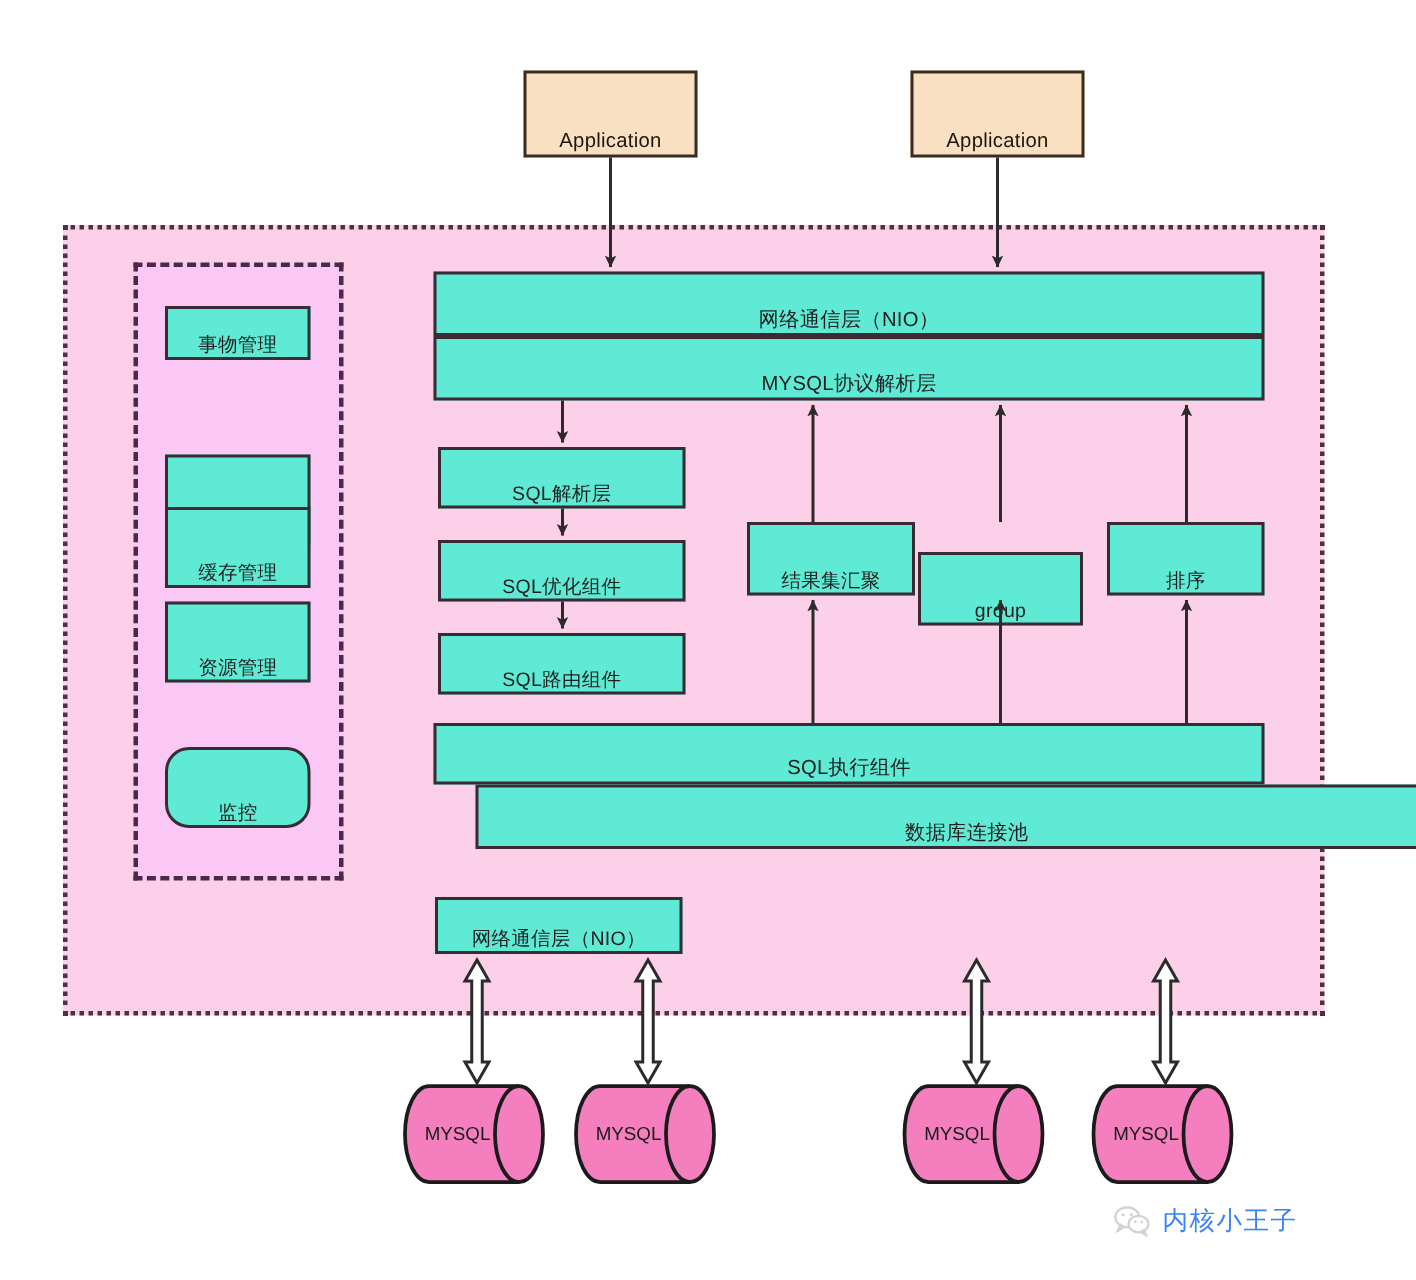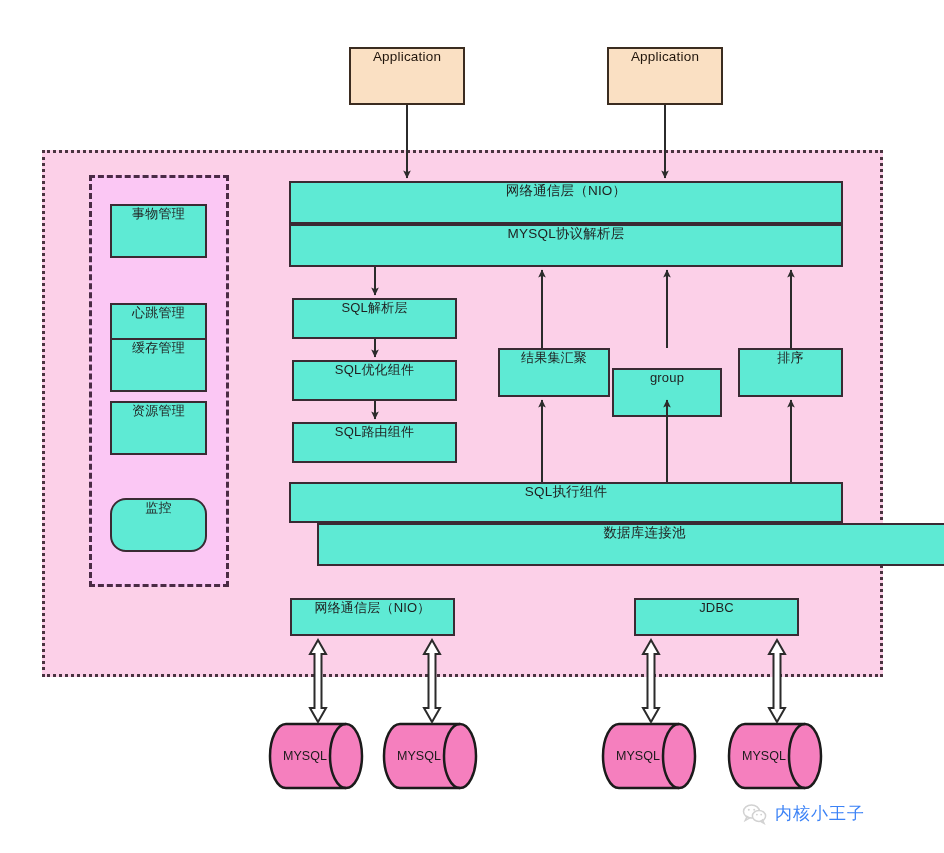--- a/index.html
+++ b/index.html
@@ -15,21 +15,21 @@
     position: relative;
     width: 944px;
     height: 853px;
     background: #ffffff;
     overflow: hidden;
   }
   .node {
     position: absolute;
     box-sizing: border-box;
     display: flex;
-    align-items: flex-start;
+    align-items: flex-end;
     justify-content: center;
     text-align: center;
     color: #1f1f1f;
     font-size: 13px;
     line-height: 1.25;
     letter-spacing: 0.2px;
   }
   
   .app-box {
     background: #fae0c3;
@@ -107,21 +107,21 @@
 
   <div class="sidebar-panel" style="left:89px; top:175px; width:140px; height:412px;"></div>
 
   <div class="node app-box" style="left:349px; top:47px; width:116px; height:58px;">
     <span>Application</span>
   </div>
   <div class="node app-box" style="left:607px; top:47px; width:116px; height:58px;">
     <span>Application</span>
   </div>
 
-  <div class="node white-box" style="left:110px; top:204px; width:97px; height:54px;">
+  <div class="node white-box" style="left:110px; top:204px; width:97px; height:36px;">
     <span>事物管理</span>
   </div>
   <div class="node white-box" style="left:110px; top:271px; width:97px; height:60px;margin-top:32px;">
     <span>心跳管理</span>
   </div>
   <div class="node white-box" style="left:110px; top:338px; width:97px; height:54px;">
     <span>缓存管理</span>
   </div>
   <div class="node white-box" style="left:110px; top:401px; width:97px; height:54px;">
     <span>资源管理</span>
@@ -159,23 +159,20 @@
 
   <div class="node white-box wide-box" style="left:289px; top:482px; width:554px; height:41px;">
     <span>SQL执行组件</span>
   </div>
   <div class="node white-box wide-box" style="left:289px; top:523px; width:655px; height:43px;margin-left:28px;">
     <span>数据库连接池</span>
   </div>
 
   <div class="node white-box" style="left:290px; top:598px; width:165px; height:38px;">
     <span>网络通信层（NIO）</span>
-  </div>
-  <div class="node white-box" style="left:634px; top:598px; width:165px; height:38px;">
-    <span>JDBC</span>
   </div>
 
   <div class="cyl" style="left:268px; top:722px; width:100px; height:68px;">
     <svg width="100" height="68" viewBox="0 0 100 68">
       <path d="M18,2 L78,2 A16,32 0 0 1 78,66 L18,66 A16,32 0 0 1 18,2 Z" fill="#F57FBE" stroke="#1B1B1B" stroke-width="2.5"></path>
       <path d="M78,2 A16,32 0 0 0 78,66" fill="none" stroke="#1B1B1B" stroke-width="2.5"></path>
     </svg>
     <div class="cyl-label">MYSQL</div>
   </div>
 

